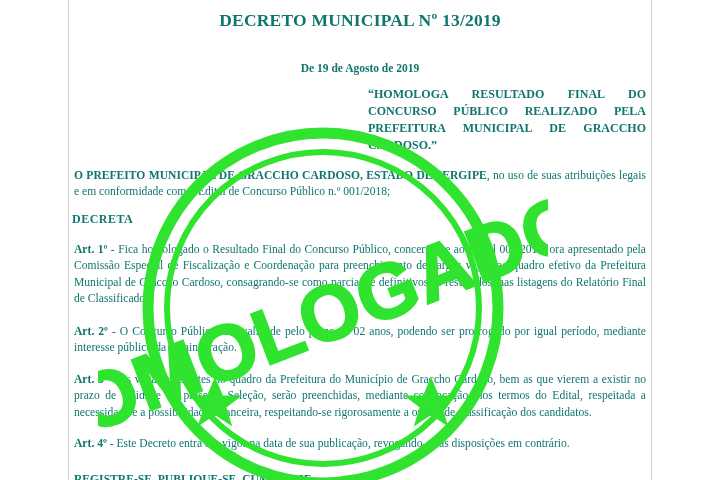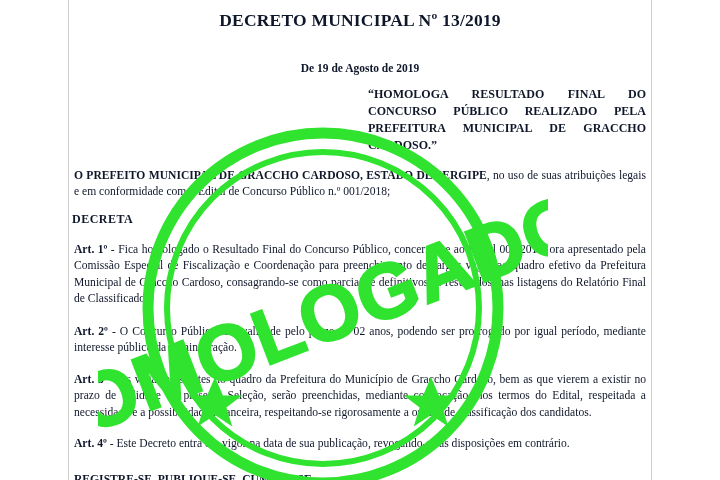--- a/index.html
+++ b/index.html
@@ -7,21 +7,21 @@
     padding: 0;
     background: #ffffff;
   }
   .page {
     position: relative;
     width: 720px;
     height: 480px;
     overflow: hidden;
     background: #ffffff;
     font-family: "Liberation Serif", serif;
-    color: #0f172a;
+    color: #0f766e;
   }
   .sheet {
     position: absolute;
     left: 68px;
     top: 0px;
     width: 584px;
     height: 480px;
     border-left: 1px solid #cfcfcf;
     border-right: 1px solid #cfcfcf;
     box-sizing: border-box;

